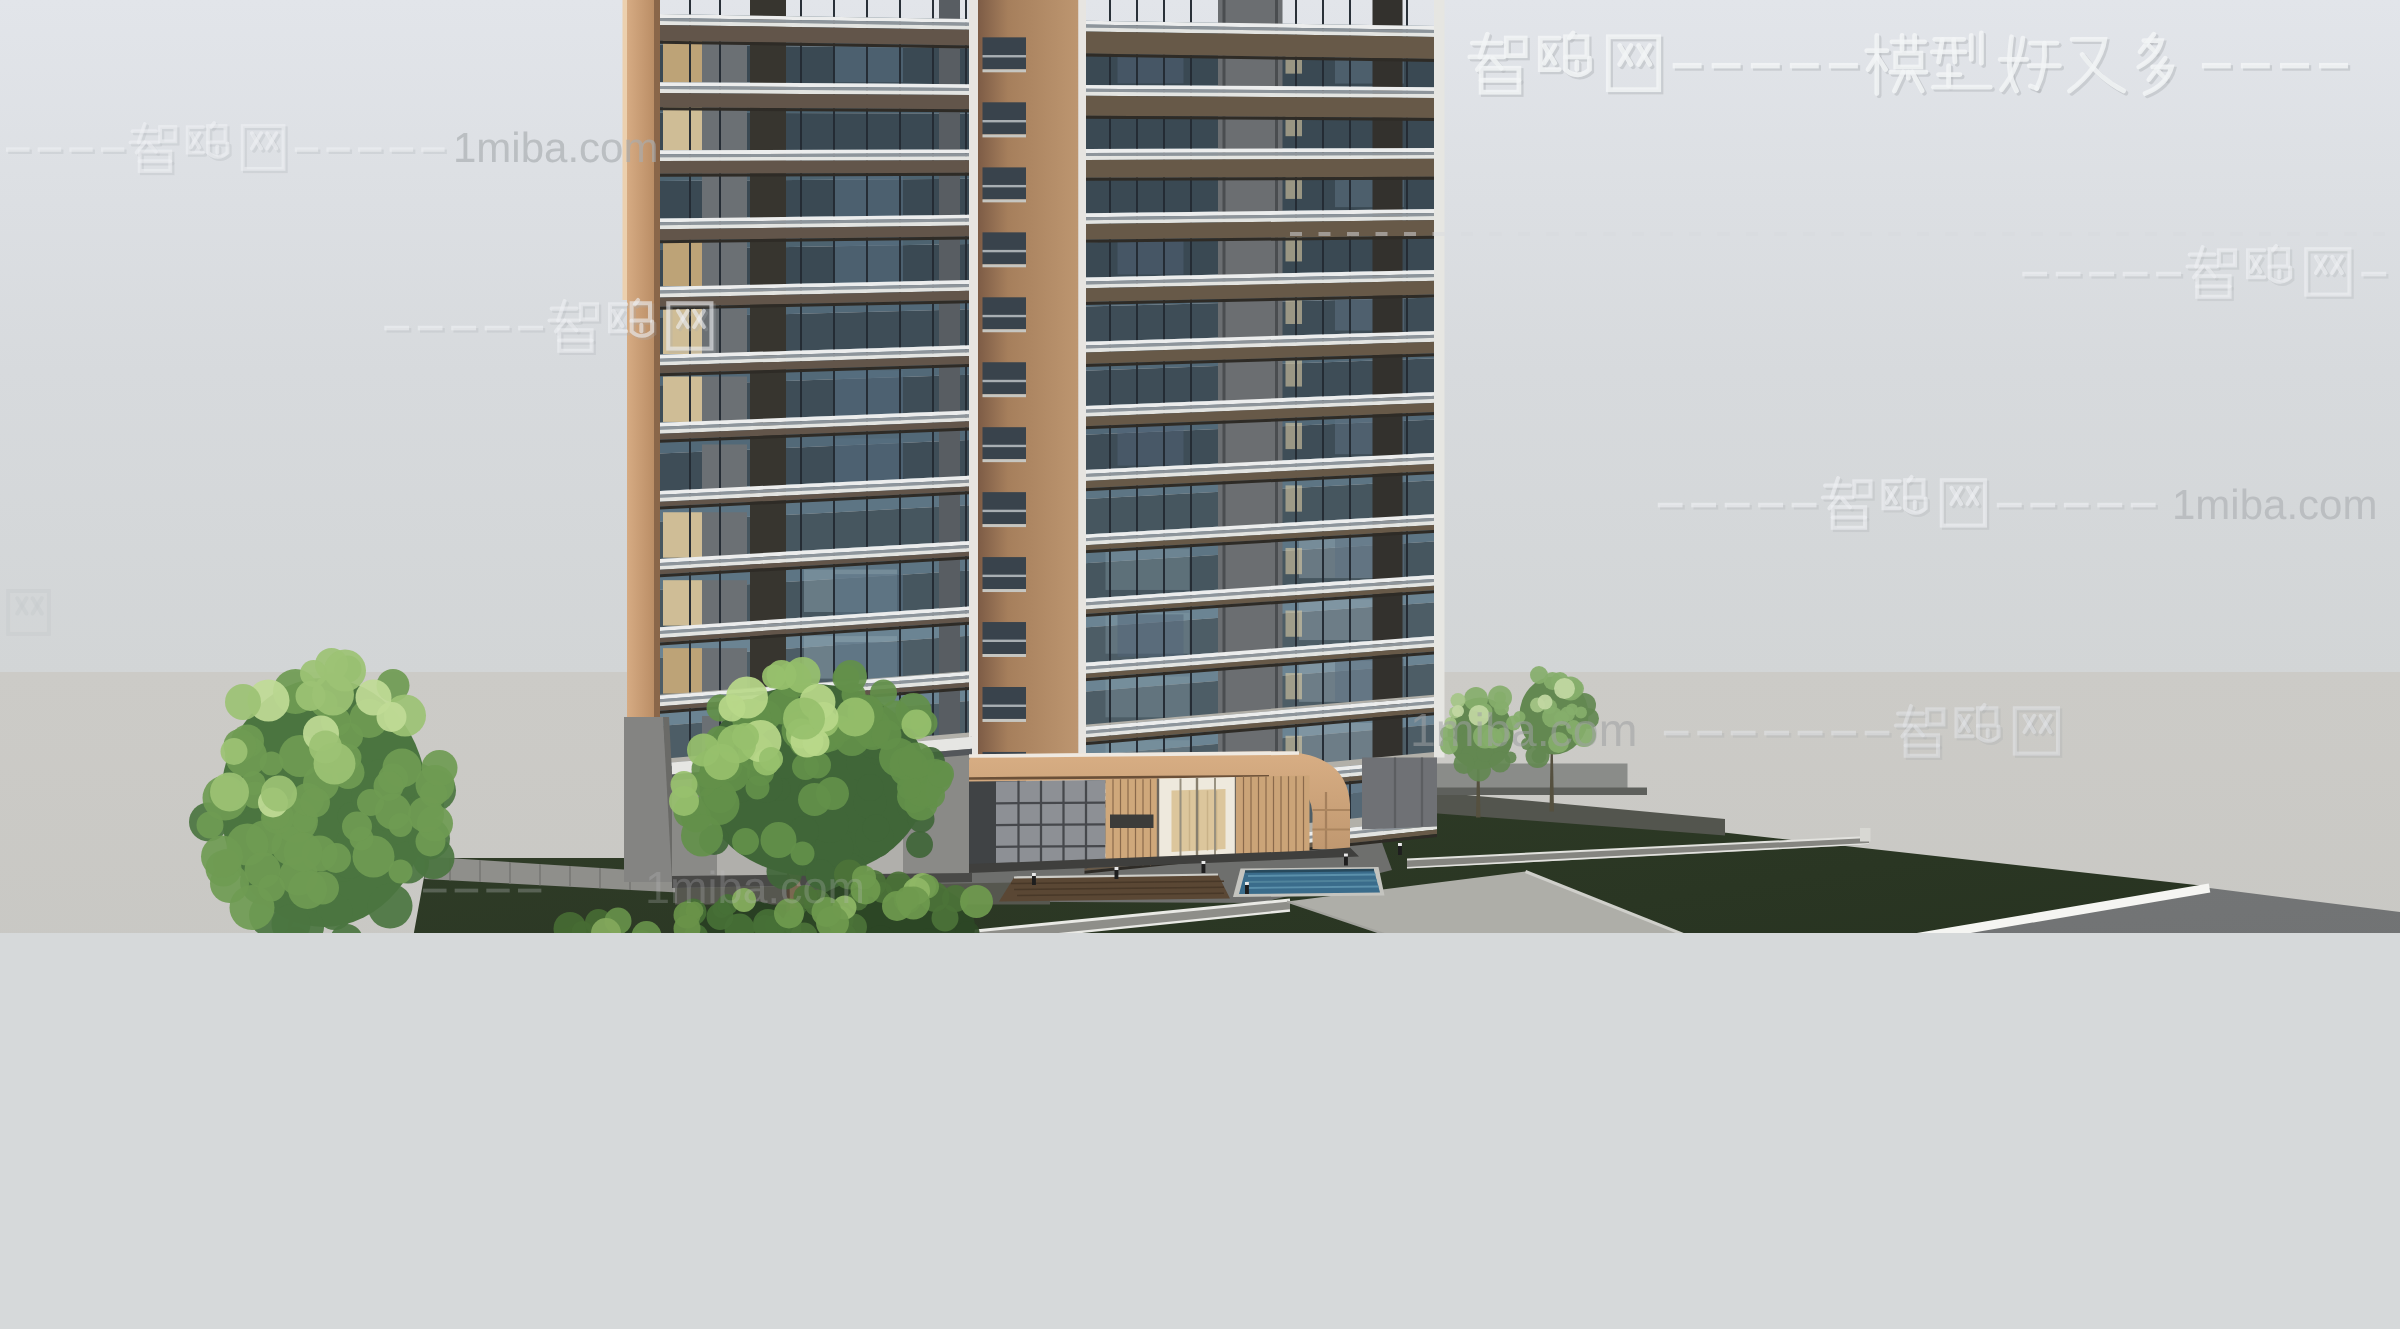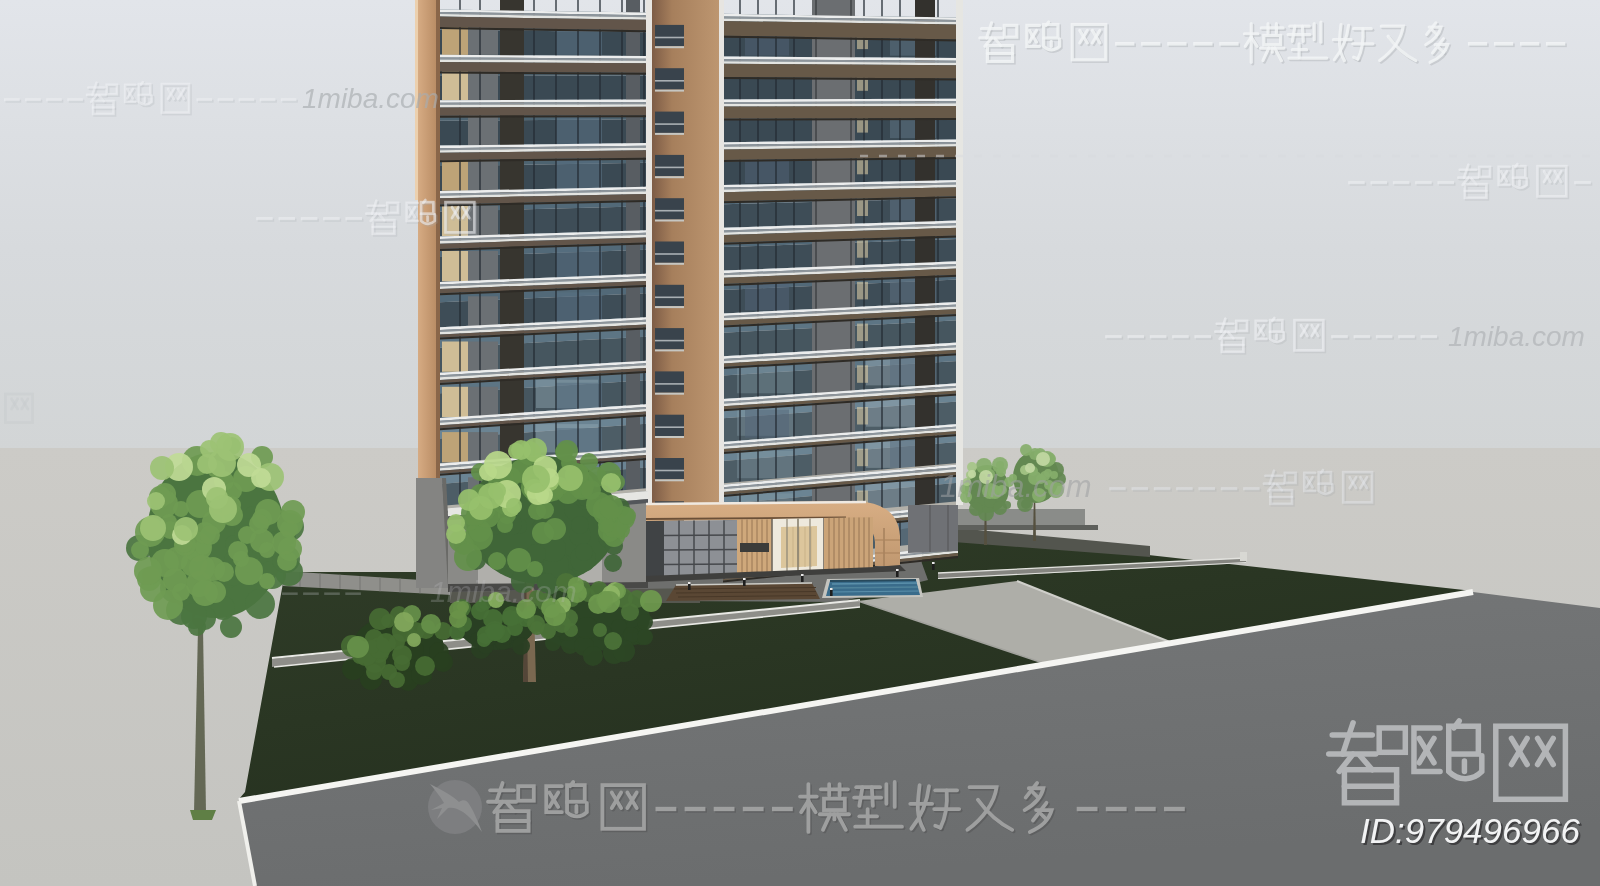--- a/index.html
+++ b/index.html
@@ -1,15 +1,15 @@
 <!DOCTYPE html>
 <html><head><meta charset="utf-8">
 <style>
 html,body{margin:0;padding:0;background:#d6d9da;font-family:"Liberation Sans",sans-serif;}
-#stage{position:relative;width:1600px;height:886px;overflow:hidden;font-style:italic;}
+#stage{position:relative;width:1600px;height:622px;overflow:hidden;}
 </style></head><body>
 <div id="stage">
 <svg width="1600" height="886" viewBox="0 0 1600 886" xmlns="http://www.w3.org/2000/svg">
 <defs>
 <linearGradient id="skyg" x1="0" y1="0" x2="0" y2="1">
  <stop offset="0" stop-color="#e2e5ea"></stop>
           <stop offset="0.55" stop-color="#d7dadd"></stop>
           <stop offset="1" stop-color="#d2d5d6"></stop>
 </linearGradient>
 <linearGradient id="sideg" x1="0" y1="0" x2="0" y2="1">

